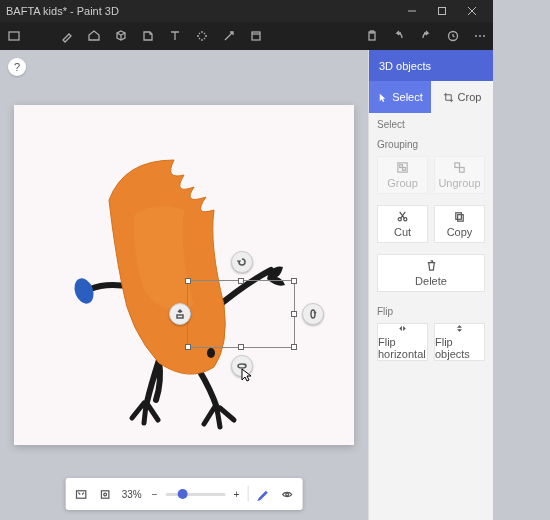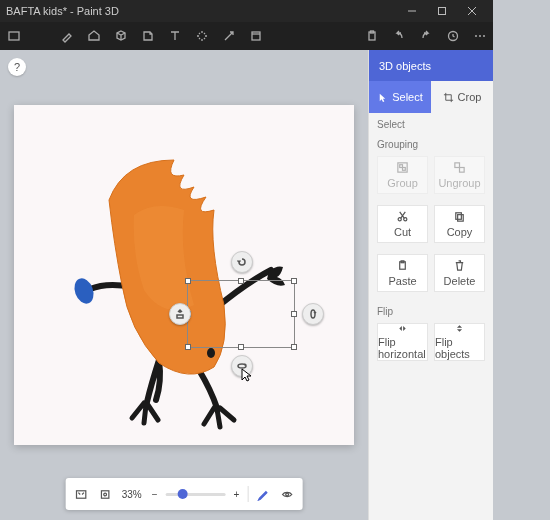--- a/index.html
+++ b/index.html
@@ -299,27 +299,20 @@
           <svg viewBox="0 0 14 14">
               <rect x="3" y="3" width="6" height="7"></rect>
               <rect x="5" y="5" width="6" height="7"></rect>
             </svg>
           <span>Copy</span>
         </div>
       </div>
       <div class="grid2">
         <div class="card">
           <svg viewBox="0 0 14 14">
-              <rect x="4" y="3" width="6" height="8"></rect>
-              <rect x="5.5" y="2" width="3" height="2"></rect>
-            </svg>
-          <span>Paste</span>
-        </div>
-        <div class="card">
-          <svg viewBox="0 0 14 14">
               <path d="M4 4h6l-1 8H5zM3 4h8M6 2h2v2"></path>
             </svg>
           <span>Delete</span>
         </div>
       </div>
 
       <div class="section">Flip</div>
       <div class="grid2">
         <div class="card fill">
           <svg viewBox="0 0 14 14">

